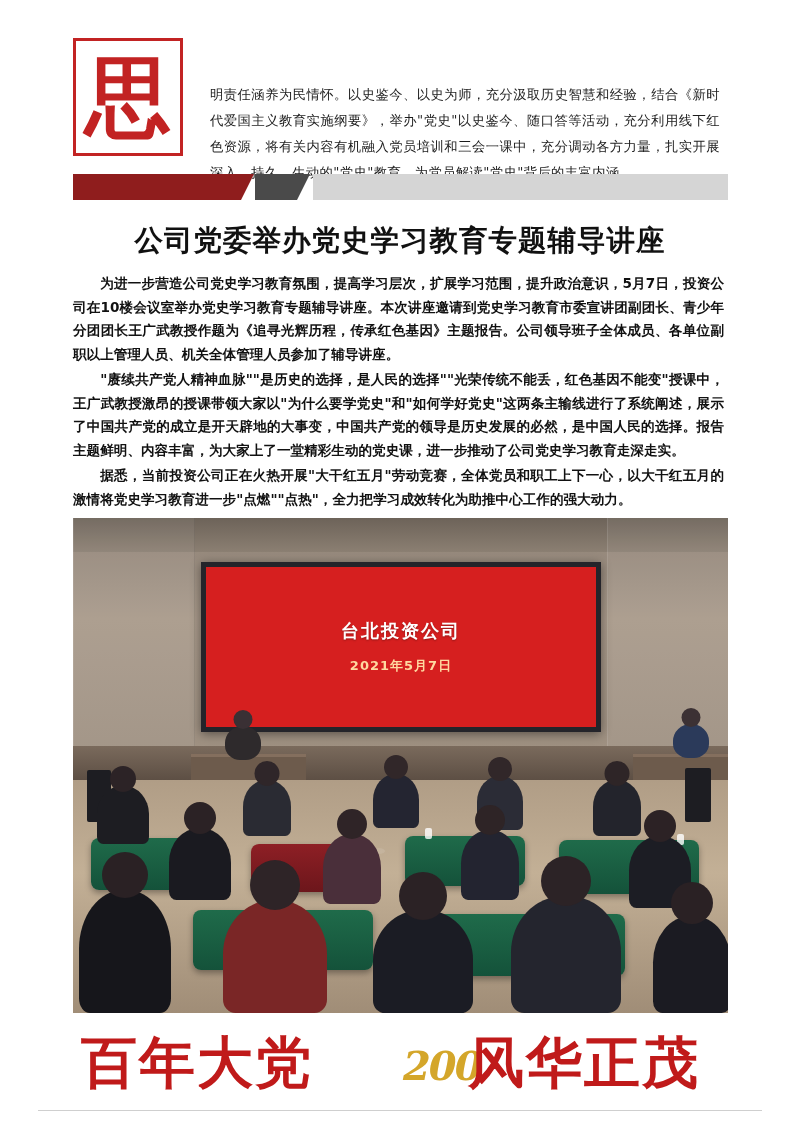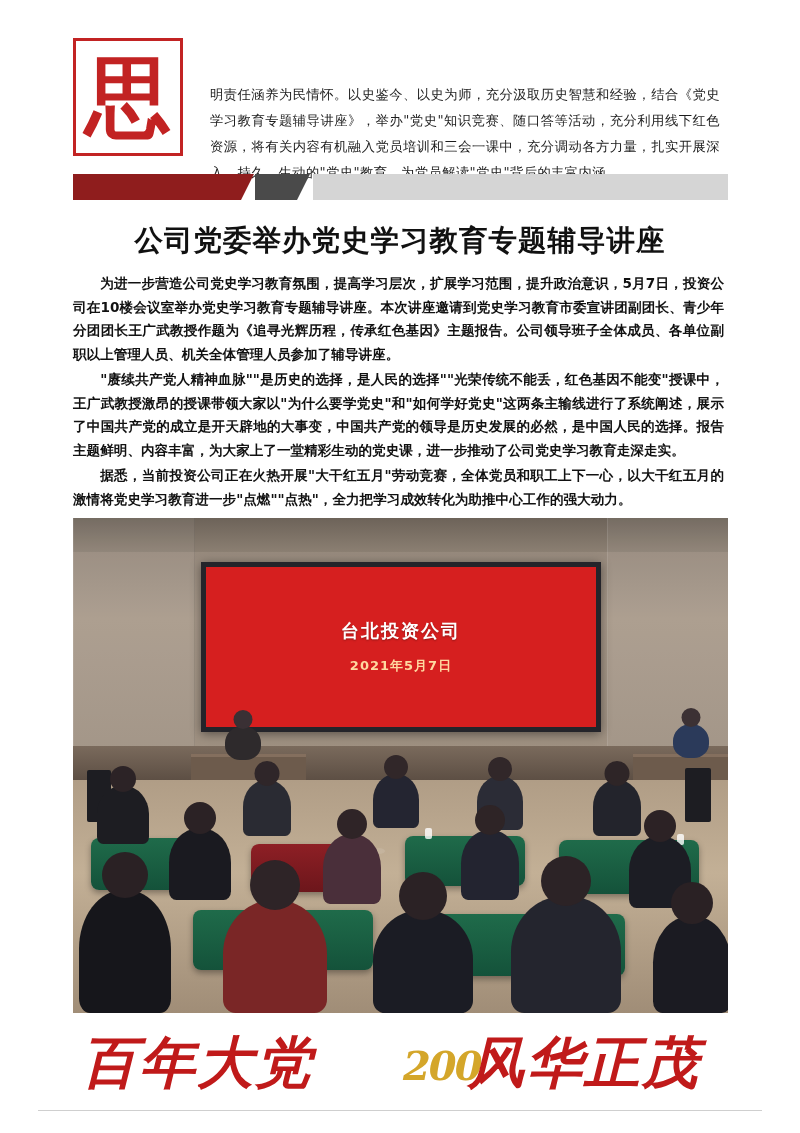--- a/index.html
+++ b/index.html
@@ -189,21 +189,20 @@
 
   
   .footer{
     position:absolute;left:73px;top:1020px;width:655px;height:78px;
   }
   .footer .cal{
     position:absolute;
     font-family:"DejaVu Serif","Liberation Serif",serif;
     font-weight:700;
     color:#c01a1a;
-    font-style:italic;
     white-space:nowrap;
   }
   .f-left{left:8px;top:6px;font-size:56px;letter-spacing:2px;}
   .f-right{right:28px;top:6px;font-size:56px;letter-spacing:2px;}
   .f-100{
     position:absolute;left:330px;top:22px;
     font-family:"DejaVu Serif","Liberation Serif",serif;
     font-weight:700;font-style:italic;
     font-size:40px;color:#d4a62a;letter-spacing:-2px;
   }
@@ -214,21 +213,21 @@
 </style>
 </head>
 <body>
 
 <div class="page">
 
   <div class="header">
     <div class="si-box">
       <span class="si-char">思</span>
     </div>
-    <div class="quote">明责任涵养为民情怀。以史鉴今、以史为师，充分汲取历史智慧和经验，结合《党史学习教育专题辅导讲座》，举办"党史"知识竞赛、随口答等活动，充分利用线下红色资源，将有关内容有机融入党员培训和三会一课中，充分调动各方力量，扎实开展深入、持久、生动的"党史"教育，为党员解读"党史"背后的丰富内涵。</div>
+    <div class="quote">明责任涵养为民情怀。以史鉴今、以史为师，充分汲取历史智慧和经验，结合《新时代爱国主义教育实施纲要》，举办"党史"以史鉴今、随口答等活动，充分利用线下红色资源，将有关内容有机融入党员培训和三会一课中，充分调动各方力量，扎实开展深入、持久、生动的"党史"教育，为党员解读"党史"背后的丰富内涵。</div>
   </div>
 
   <div class="ribbon">
     <div class="red"></div>
     <div class="dark"></div>
     <div class="grey"></div>
   </div>
 
   <div class="title">公司党委举办党史学习教育专题辅导讲座</div>
 

